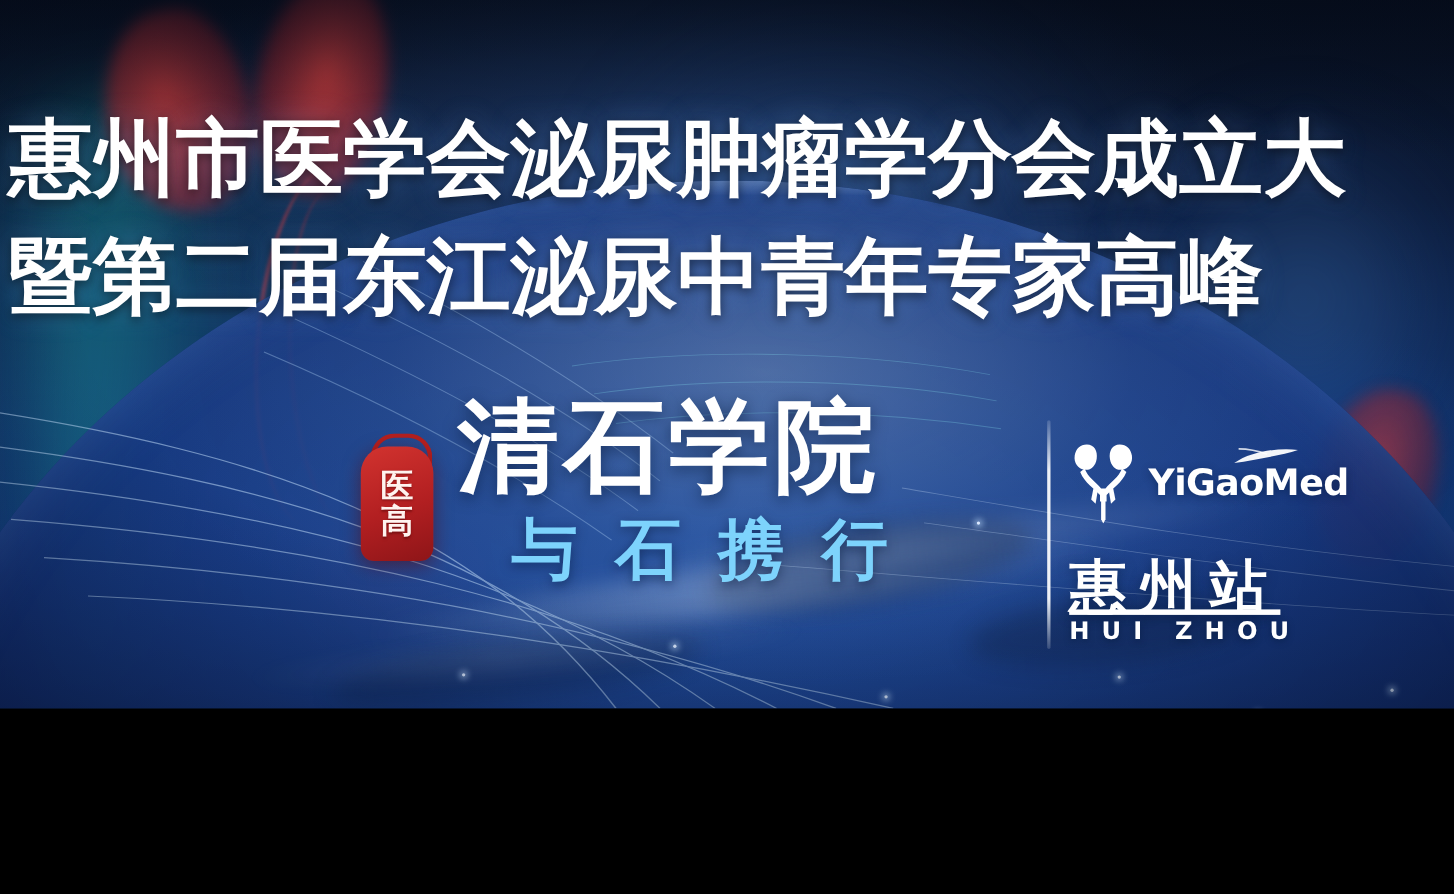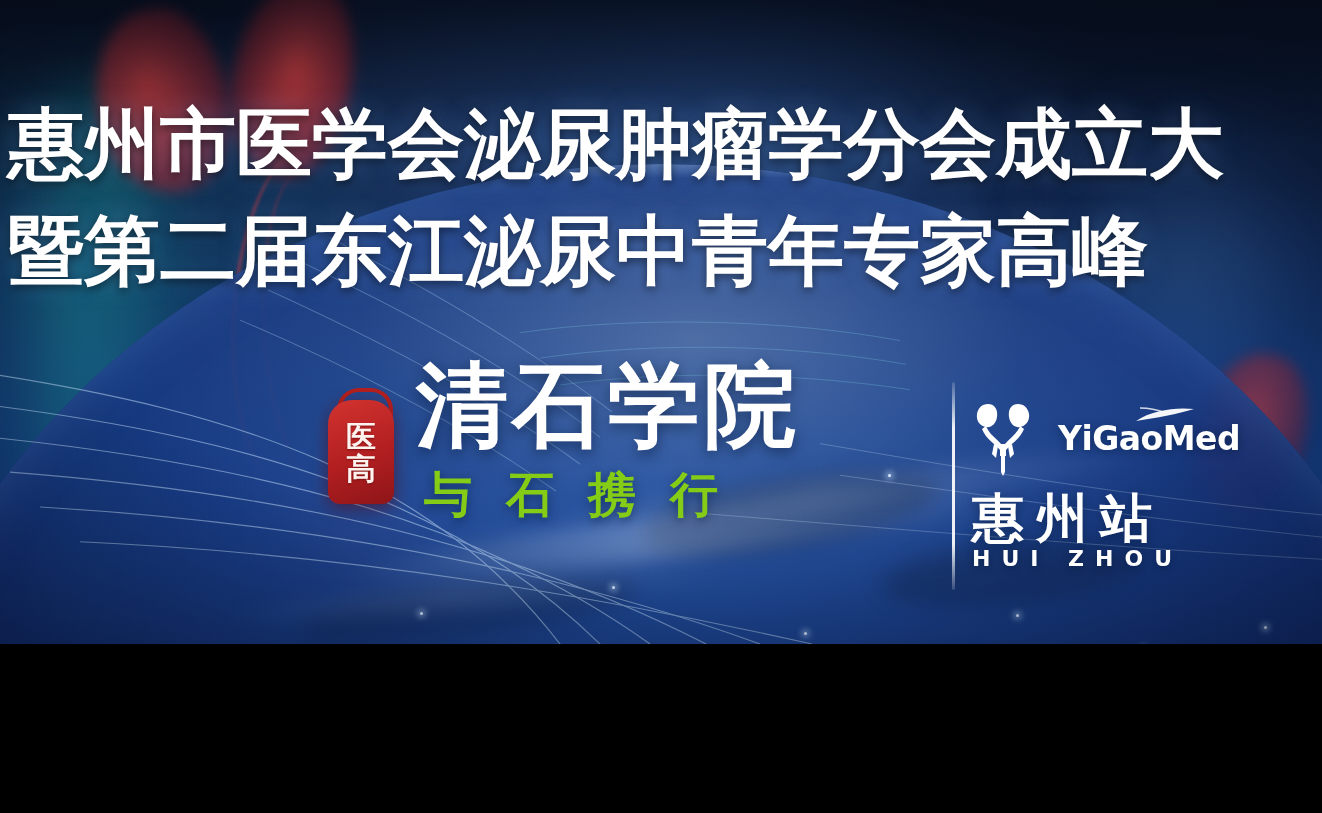--- a/index.html
+++ b/index.html
@@ -216,73 +216,75 @@
     color: #ffffff;
     font-size: 92px;
     font-weight: 700;
     line-height: 1.0;
     letter-spacing: 4px;
     white-space: nowrap;
     text-shadow: 0 4px 14px rgba(3,18,48,0.55);
   }
   .logo-sub {
     margin-top: 18px;
-    color: #84cc16;
-    font-size: 48px;
+    color: #7dd3fc;
+    font-size: 60px;
     font-weight: 700;
     line-height: 1.0;
     letter-spacing: 34px;
     padding-left: 8px;
     white-space: nowrap;
     text-shadow: 0 3px 10px rgba(3,18,48,0.5);
+    margin-left: 41px;
   }
 
   
   .divider {
     position: absolute;
     left: 952px; top: 382px;
     width: 3px; height: 208px;
     background: linear-gradient(180deg, rgba(255,255,255,0.15) 0%, rgba(255,255,255,0.92) 22%, rgba(255,255,255,0.92) 78%, rgba(255,255,255,0.15) 100%);
     z-index: 7;
     border-radius: 2px;
   }
 
   
   .brand-block {
     position: absolute;
     left: 972px; top: 400px;
     z-index: 7;
     width: 240px;
   }
-  .brand-row { display: flex; align-items: center; gap: 24px; }
+  .brand-row { display: flex; align-items: center; gap: 10px; }
   .kidney-mark { width: 62px; height: 76px; flex: none; }
   .brand-word {
     position: relative;
     color: #ffffff;
     font-size: 33px;
     font-weight: 700;
     letter-spacing: -0.5px;
     line-height: 1;
     white-space: nowrap;
     text-shadow: 0 2px 8px rgba(3,24,56,0.45);
   }
   .brand-swoosh {
     position: absolute;
     right: 44px; top: -16px;
     width: 62px; height: 18px;
   }
   .city-cn {
-    margin-top: 16px;
+    margin-top: 32px;
     color: #ffffff;
     font-size: 52px;
     font-weight: 700;
     letter-spacing: 12px;
     line-height: 1;
     white-space: nowrap;
     text-shadow: 0 3px 10px rgba(3,24,56,0.5);
+    text-decoration: underline;
   }
   .city-en {
     margin-top: 4px;
     color: #ffffff;
     font-size: 22px;
     font-weight: 700;
     letter-spacing: 11px;
     line-height: 1;
     white-space: nowrap;
     text-shadow: 0 2px 6px rgba(3,24,56,0.5);

